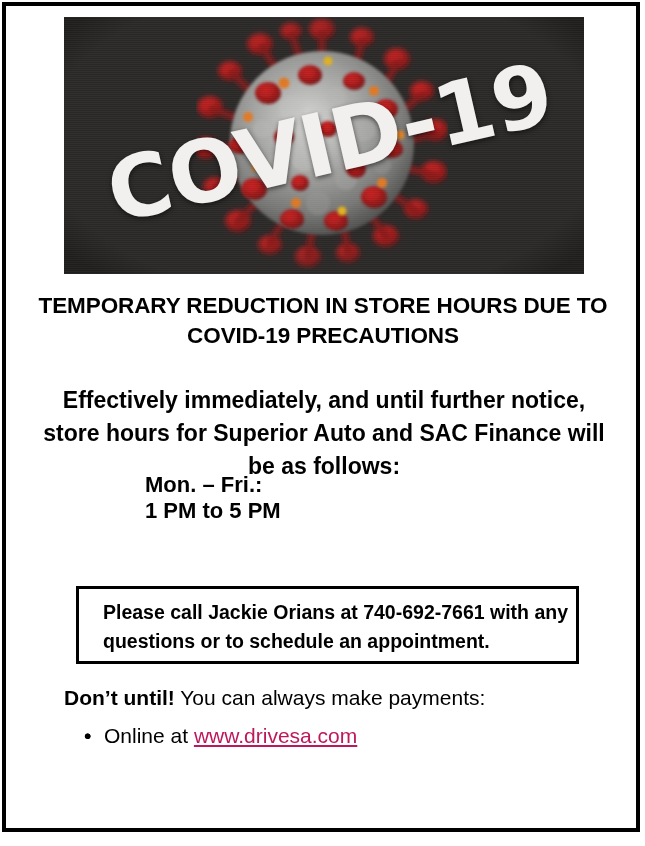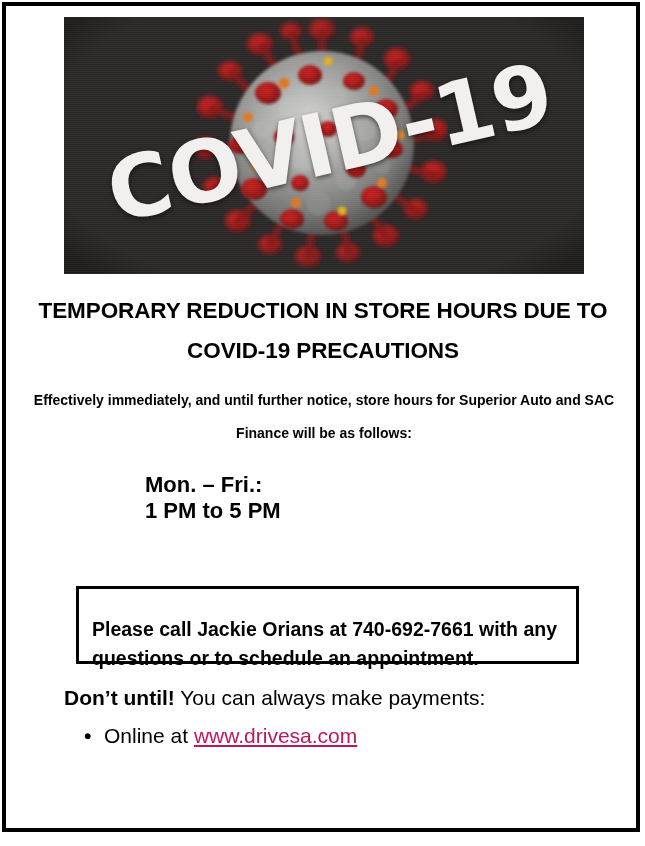--- a/index.html
+++ b/index.html
@@ -90,33 +90,33 @@
 
   
   #headline {
     position: absolute;
     left: 22px;
     top: 285px;
     width: 590px;
     text-align: center;
     font-weight: bold;
     font-size: 22.5px;
-    line-height: 40px;
+    line-height: 30px;
     letter-spacing: -0.1px;
   }
 
   
   #intro-paragraph {
     position: absolute;
     left: 26px;
     top: 378px;
     width: 584px;
     text-align: center;
     font-weight: bold;
-    font-size: 14px;
+    font-size: 23px;
     line-height: 33px;
   }
 
   
   #hours-table {
     position: absolute;
     left: 139px;
     top: 466px;
     width: 380px;
   }
@@ -146,27 +146,26 @@
     left: 70px;
     top: 580px;
     width: 503px;
     height: 78px;
     box-sizing: border-box;
     border: 3px solid #000000;
     background: #ffffff;
   }
   #contact-text {
     position: absolute;
-    left: 13px;
+    left: 24px;
     top: 9px;
     width: 476px;
     font-weight: bold;
     font-size: 19.5px;
     line-height: 29px;
-    margin-top: 17px;
   }
 
   
   #payments-heading {
     position: absolute;
     left: 58px;
     top: 678px;
     width: 540px;
     font-size: 21px;
     line-height: 28px;

